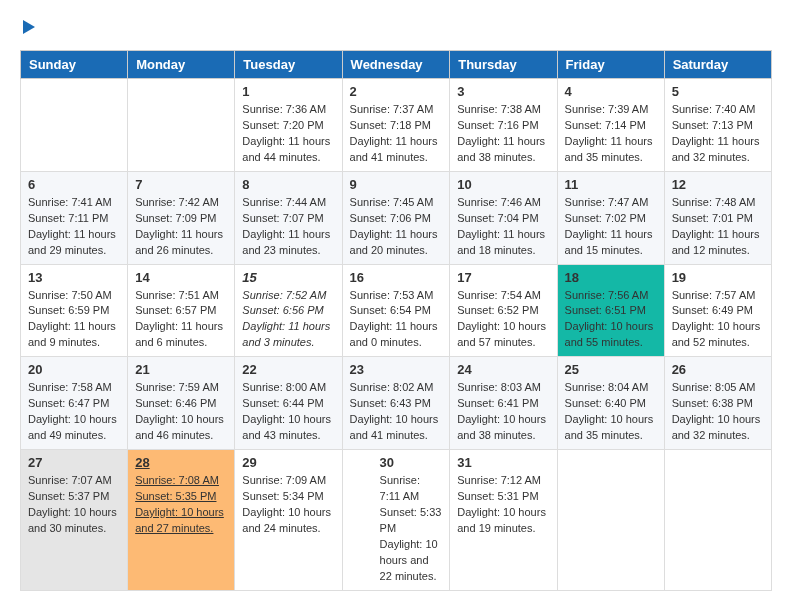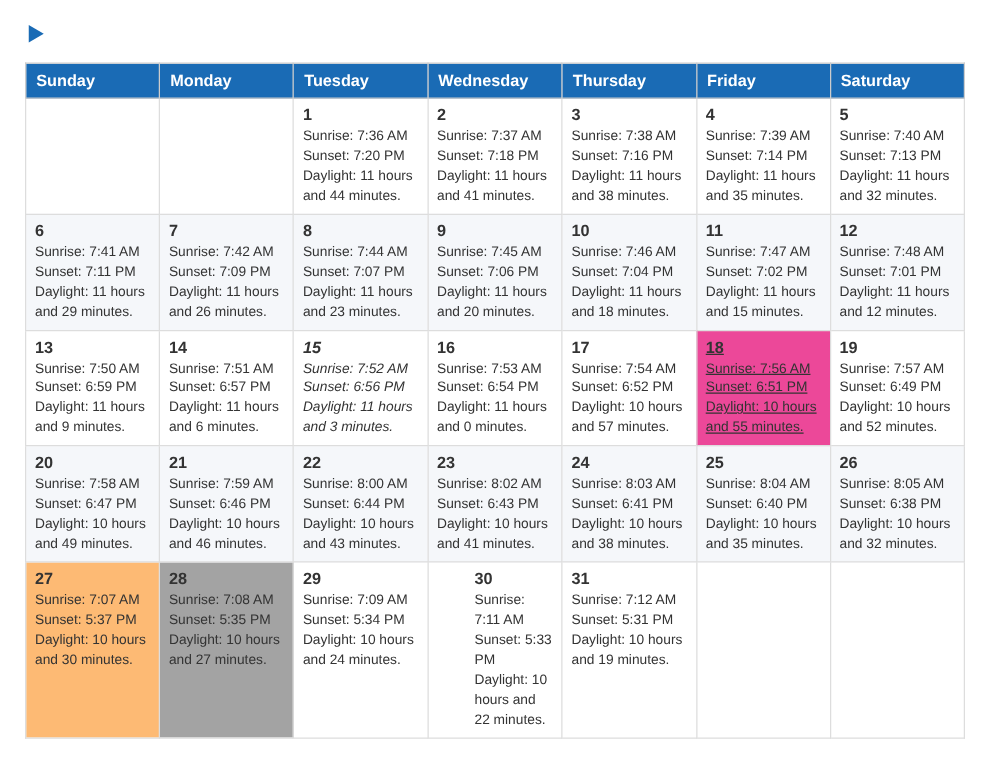--- a/index.html
+++ b/index.html
@@ -159,21 +159,21 @@
           <div class="day-info">Sunrise: 7:52 AM<br>Sunset: 6:56 PM<br>Daylight: 11 hours and 3 minutes.</div>
         </td>
         <td style="background: rgb(255, 255, 255);">
           <span class="day-num">16</span>
           <div class="day-info">Sunrise: 7:53 AM<br>Sunset: 6:54 PM<br>Daylight: 11 hours and 0 minutes.</div>
         </td>
         <td style="background: rgb(255, 255, 255);">
           <span class="day-num">17</span>
           <div class="day-info">Sunrise: 7:54 AM<br>Sunset: 6:52 PM<br>Daylight: 10 hours and 57 minutes.</div>
         </td>
-        <td style="background: #ec4899; text-decoration: underline;">
+        <td style="background: #14b8a6;">
           <span class="day-num">18</span>
           <div class="day-info">Sunrise: 7:56 AM<br>Sunset: 6:51 PM<br>Daylight: 10 hours and 55 minutes.</div>
         </td>
         <td style="background: rgb(255, 255, 255);">
           <span class="day-num">19</span>
           <div class="day-info">Sunrise: 7:57 AM<br>Sunset: 6:49 PM<br>Daylight: 10 hours and 52 minutes.</div>
         </td>
       </tr>
       <tr>
         <td style="background: rgb(245, 247, 250);">
@@ -199,25 +199,25 @@
         <td style="background: rgb(245, 247, 250);">
           <span class="day-num">25</span>
           <div class="day-info">Sunrise: 8:04 AM<br>Sunset: 6:40 PM<br>Daylight: 10 hours and 35 minutes.</div>
         </td>
         <td style="background: rgb(245, 247, 250);">
           <span class="day-num">26</span>
           <div class="day-info">Sunrise: 8:05 AM<br>Sunset: 6:38 PM<br>Daylight: 10 hours and 32 minutes.</div>
         </td>
       </tr>
       <tr>
-        <td style="background: #fdba74;">
+        <td style="background: #e5e5e5;">
           <span class="day-num">27</span>
           <div class="day-info">Sunrise: 7:07 AM<br>Sunset: 5:37 PM<br>Daylight: 10 hours and 30 minutes.</div>
         </td>
-        <td style="background: #a3a3a3;">
+        <td style="background: #fdba74; text-decoration: underline;">
           <span class="day-num">28</span>
           <div class="day-info">Sunrise: 7:08 AM<br>Sunset: 5:35 PM<br>Daylight: 10 hours and 27 minutes.</div>
         </td>
         <td style="background: rgb(255, 255, 255);">
           <span class="day-num">29</span>
           <div class="day-info">Sunrise: 7:09 AM<br>Sunset: 5:34 PM<br>Daylight: 10 hours and 24 minutes.</div>
         </td>
         <td style="background: rgb(255, 255, 255); padding-left: 37px;">
           <span class="day-num">30</span>
           <div class="day-info">Sunrise: 7:11 AM<br>Sunset: 5:33 PM<br>Daylight: 10 hours and 22 minutes.</div>

